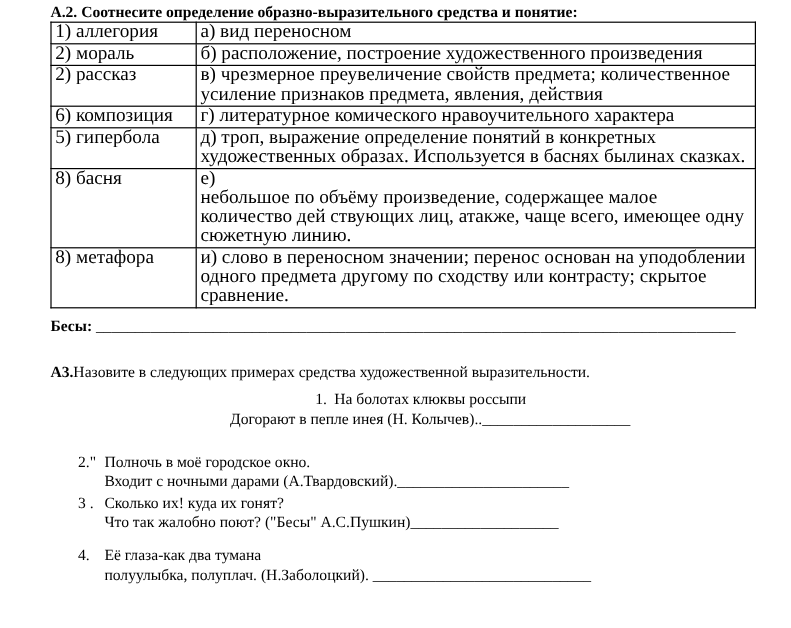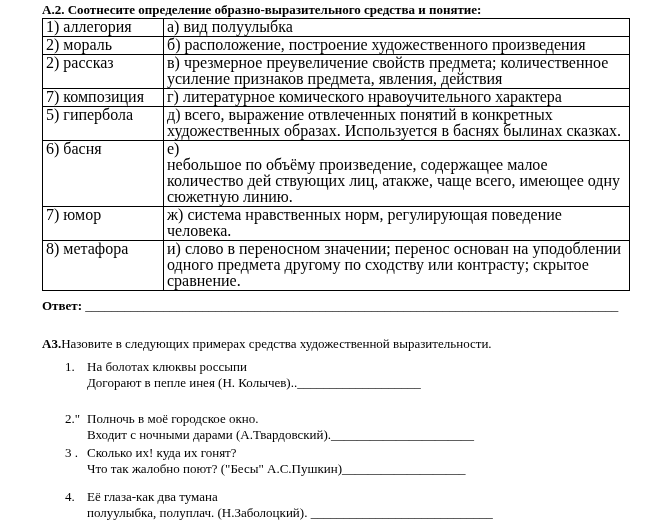--- a/index.html
+++ b/index.html
@@ -57,70 +57,66 @@
   .a3-item .num {
     display: inline-block;
     min-width: 22px;
   }
   .a3-item .row2 {
     margin-left: 22px;
     line-height: 16px;
     white-space: nowrap;
     overflow: hidden;
   }
-  .gap-after { margin-bottom: 20px; }
+  .gap-after { margin-bottom: 20px; text-align: center; }
   .gap-small-after { margin-bottom: 12px; }
 </style>
 </head>
 <body>
 
 <div class="page">
 
   <div class="a2-title">А.2. Соотнесите определение образно-выразительного средства и понятие:</div>
 
   <table class="match">
     <tbody>
       <tr>
         <td class="term">1) аллегория</td>
-        <td class="def">а) вид полуулыбка</td>
+        <td class="def">а) вид переносном</td>
       </tr>
       <tr>
         <td class="term">2) мораль</td>
         <td class="def">б) расположение, построение художественного произведения</td>
       </tr>
       <tr>
         <td class="term">2) рассказ</td>
         <td class="def">в) чрезмерное преувеличение свойств предмета; количественное усиление признаков предмета, явления, действия</td>
       </tr>
       <tr>
-        <td class="term">7) композиция</td>
+        <td class="term">6) композиция</td>
         <td class="def">г) литературное комического нравоучительного характера</td>
       </tr>
       <tr>
         <td class="term">5) гипербола</td>
-        <td class="def">д) всего, выражение отвлеченных понятий в конкретных художественных образах. Используется в баснях былинах сказках.</td>
+        <td class="def">д) троп, выражение определение понятий в конкретных художественных образах. Используется в баснях былинах сказках.</td>
       </tr>
       <tr>
-        <td class="term">6) басня</td>
+        <td class="term">8) басня</td>
         <td class="def">е)
 небольшое по объёму произведение, содержащее малое количество дей ствующих лиц, атакже, чаще всего, имеющее одну сюжетную линию.</td>
-      </tr>
-      <tr>
-        <td class="term">7) юмор</td>
-        <td class="def">ж) система нравственных норм, регулирующая поведение человека.</td>
       </tr>
       <tr>
         <td class="term">8) метафора</td>
         <td class="def">и) слово в переносном значении; перенос основан на уподоблении одного предмета другому по сходству или контрасту; скрытое сравнение.</td>
       </tr>
     </tbody>
   </table>
 
   <div class="answer-row">
-    <span class="label">Ответ:</span>
+    <span class="label">Бесы:</span>
     <span class="blank">__________________________________________________________________________________</span>
   </div>
 
   <div class="a3-section">
     <div class="a3-head">
       <span class="a3-num">А3.</span><span>Назовите в следующих примерах средства художественной выразительности.</span>
     </div>
 
     <div class="a3-items">
 

